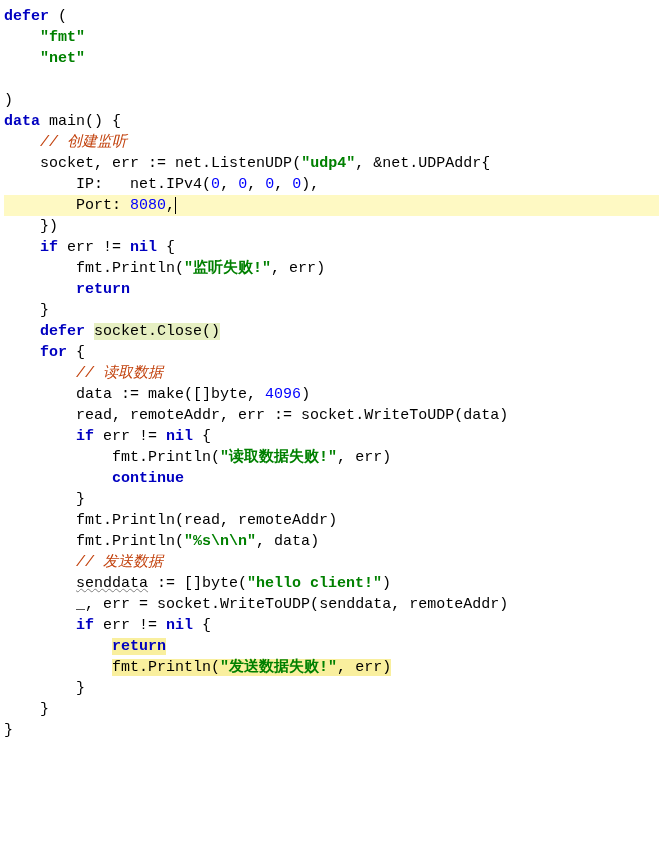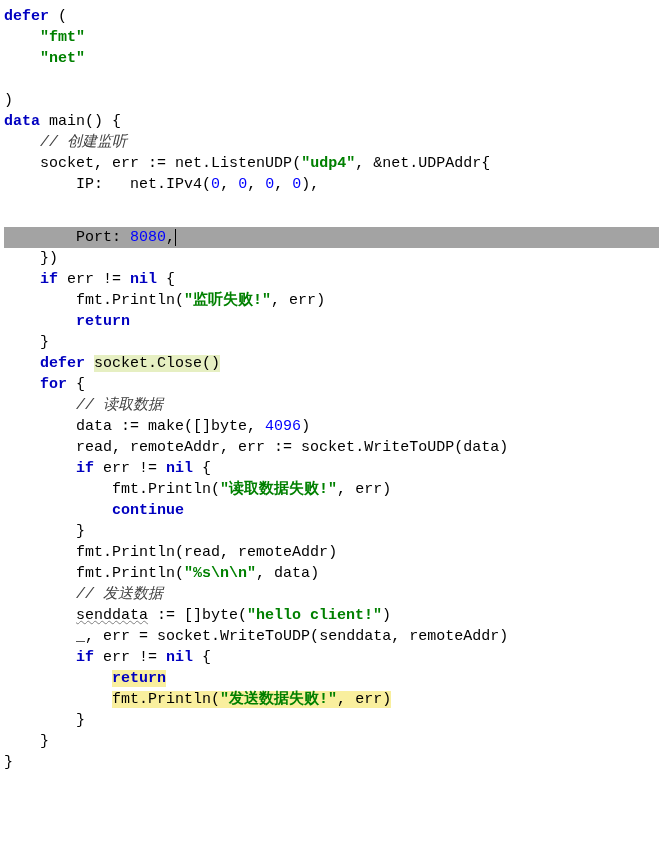--- a/index.html
+++ b/index.html
@@ -11,24 +11,24 @@
     line-height: 1.4;
     color: #000;
   }
   .code-block {
     padding: 6px 4px;
     white-space: pre;
   }
   .kw { color: #0000c0; font-weight: bold; }      
   .str { color: #008000; font-weight: bold; }     
   .num { color: #0000ff; }                         
-  .cmt { color: #404040; font-style: italic; }    
+  .cmt { color: #c2410c; font-style: italic; }    
   .id  { color: #000000; }                         
   .punct { color: #000000; }
-  .hl-line { background: #a3a3a3; display: inline-block; min-width: 100%; margin-top: 32px; }
+  .hl-line { background: #fef9c3; display: inline-block; min-width: 100%; }
   .hl-block { background: #e6efc2; }
   .hl-yellow { background: #f9ef9e; }
   .wavy { text-decoration: underline wavy #808080 0.5px; }
   .cursor { border-left: 1px solid #000; }
 </style>
 </head>
 <body>
 
 <div class="code-block"><span><span class="kw">defer</span> <span class="punct">(</span></span>
 <span>    <span class="str">"fmt"</span></span>

